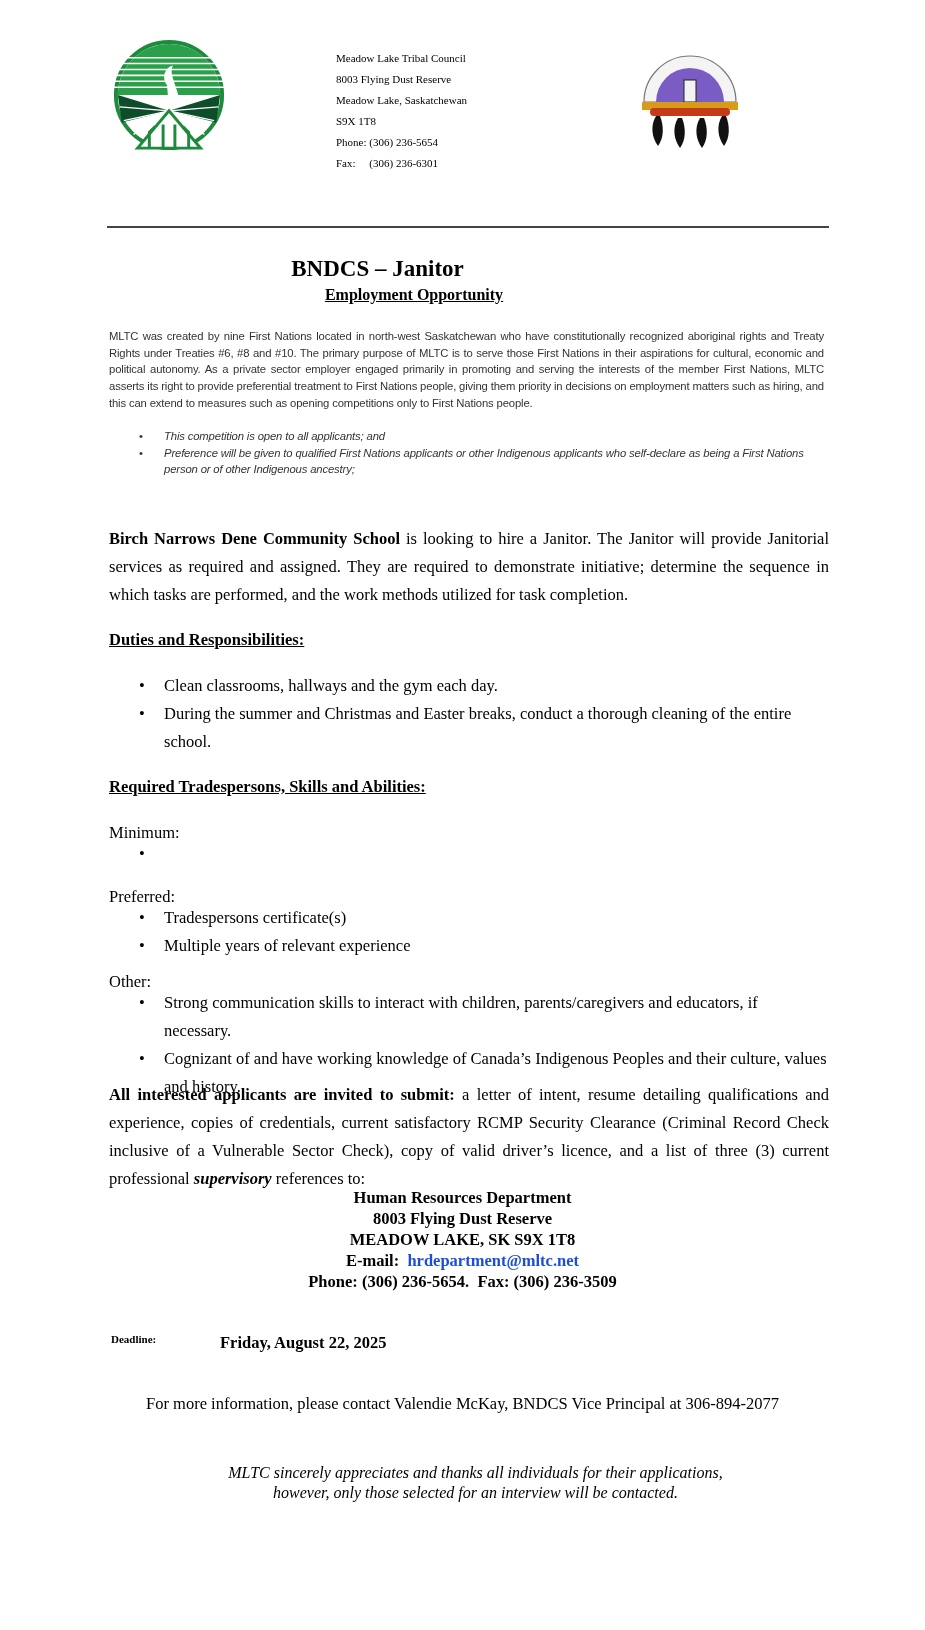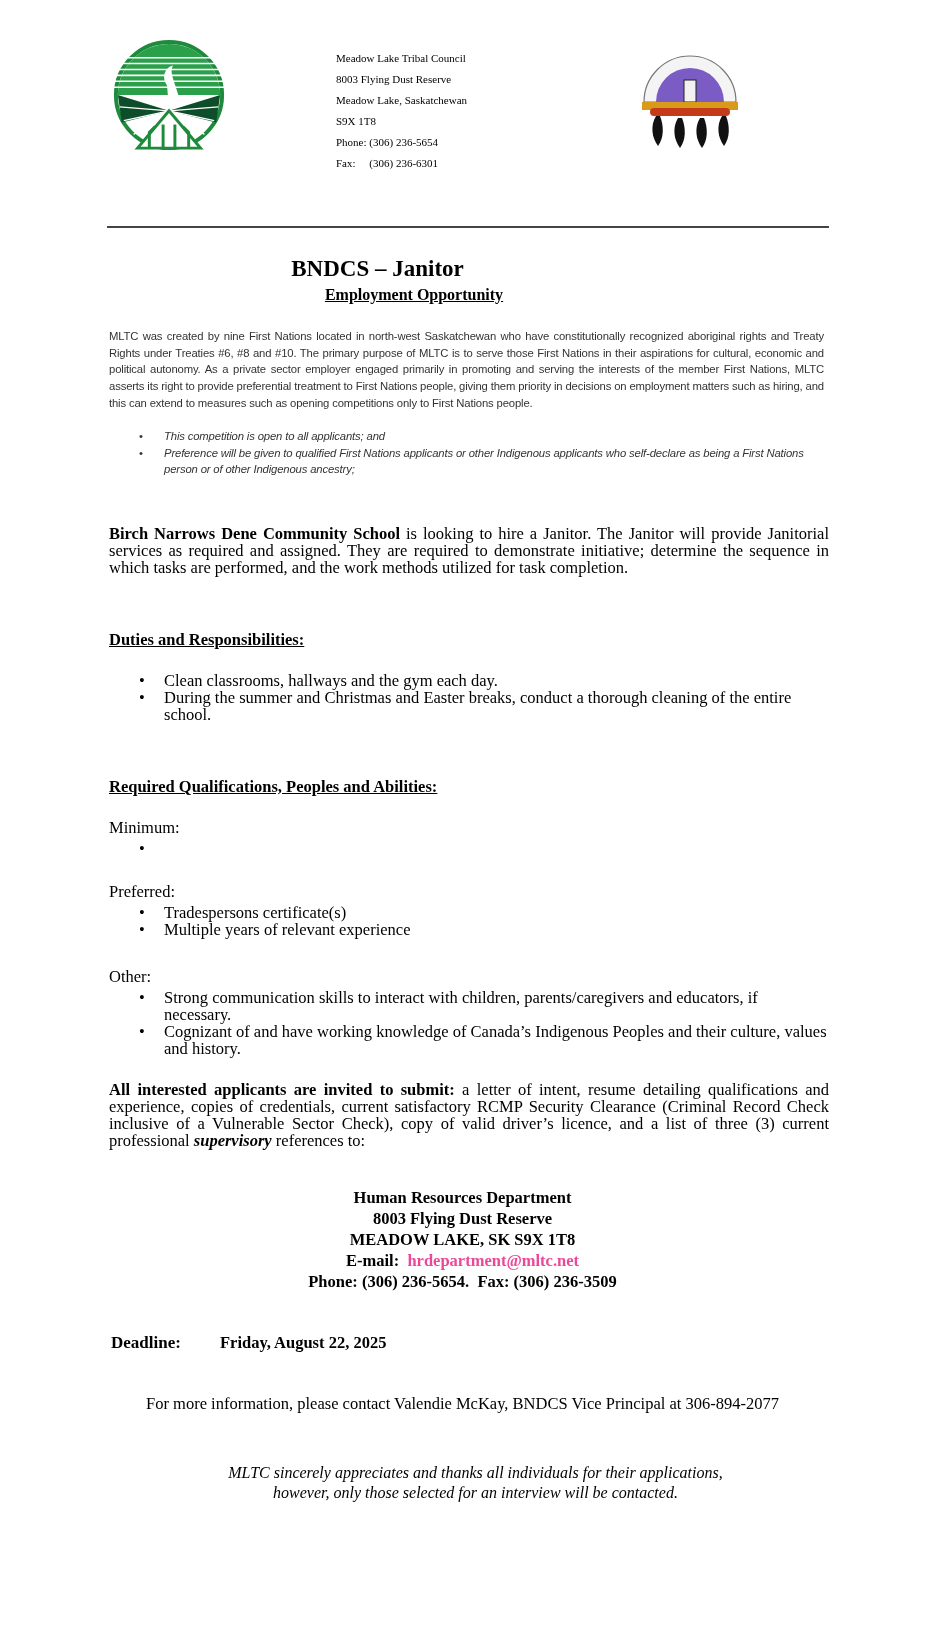--- a/index.html
+++ b/index.html
@@ -20,41 +20,41 @@
 
   
   #preamble { left: 109px; top: 328px; width: 715px; font-family: "Liberation Sans", "DejaVu Sans", sans-serif;
               font-size: 11.3px; line-height: 16.7px; color: #333; letter-spacing: -0.15px; text-align: justify; }
   #pre-bullets { left: 109px; top: 428px; width: 715px; font-family: "Liberation Sans", "DejaVu Sans", sans-serif;
                  font-style: italic; font-size: 11.3px; line-height: 16.7px; color: #333; letter-spacing: -0.15px; }
   .sb { position: relative; padding-left: 55px; }
   .sb .dot { position: absolute; left: 30px; top: 0; font-style: normal; }
 
   
-  .body { font-size: 16.5px; line-height: 17px; }
+  .body { font-size: 16.5px; line-height: 28px; }
   #intro { left: 109px; top: 525px; width: 720px; text-align: justify; }
   .heading { font-weight: bold; text-decoration: underline; font-size: 16.5px; }
   #duties-h { left: 109px; top: 630px; }
   .blist { width: 720px; }
   .bi { position: relative; padding-left: 55px; }
   .bi .dot { position: absolute; left: 30px; top: 0; }
   #duties { left: 109px; top: 672px; }
   #quals-h { left: 109px; top: 777px; }
   #min-l { left: 109px; top: 819px; }
   #min-list { left: 109px; top: 840px; }
   #pref-l { left: 109px; top: 883px; }
   #pref-list { left: 109px; top: 904px; }
   #other-l { left: 109px; top: 968px; }
   #other-list { left: 109px; top: 989px; width: 720px; }
 
   #submit { left: 109px; top: 1081px; width: 720px; text-align: justify; }
   #hr-block { left: 0; width: 925px; top: 1187px; text-align: center; font-weight: bold; font-size: 16.5px; line-height: 21px; }
-  #hr-block a { color: #ec4899; text-decoration: none; }
+  #hr-block a { color: #1d4ed8; text-decoration: none; }
 
-  #deadline { left: 111px; top: 1333px; font-weight: bold; font-size: 17px; }
+  #deadline { left: 111px; top: 1333px; font-weight: bold; font-size: 11px; }
   #deadline-val { left: 220px; top: 1333px; font-weight: bold; font-size: 16.5px; }
   #more-info { left: 0; width: 925px; top: 1394px; text-align: center; font-size: 16.5px; }
   #thanks { left: 0; width: 925px; top: 1463px; text-align: center; font-style: italic; font-size: 16px; line-height: 19.5px; padding-left: 13px; }
 </style>
 </head>
 <body>
 
 <svg id="logo-left" class="abs" viewBox="0 0 120 120">
   <circle cx="60" cy="58" r="54" fill="#ffffff" stroke="#1e8a3c" stroke-width="4"></circle>
   <path d="M8 58 A52 52 0 0 1 112 58 Z" fill="#2aa04a"></path>
@@ -120,21 +120,21 @@
 </div>
 
 <div id="intro" class="abs body"><b>Birch Narrows Dene Community School</b><span> is looking to hire a Janitor. The Janitor will provide Janitorial services as required and assigned. They are required to demonstrate initiative; determine the sequence in which tasks are performed, and the work methods utilized for task completion.</span></div>
 
 <div id="duties-h" class="abs heading">Duties and Responsibilities:</div>
 <div id="duties" class="abs body blist">
   <div class="bi"><span class="dot">•</span><span>Clean classrooms, hallways and the gym each day.</span></div>
   <div class="bi"><span class="dot">•</span><span>During the summer and Christmas and Easter breaks, conduct a thorough cleaning of the entire school.</span></div>
 </div>
 
-<div id="quals-h" class="abs heading">Required Qualifications, Peoples and Abilities:</div>
+<div id="quals-h" class="abs heading">Required Tradespersons, Skills and Abilities:</div>
 <div id="min-l" class="abs body">Minimum:</div>
 <div id="min-list" class="abs body blist">
   <div class="bi"><span class="dot">•</span></div>
 </div>
 <div id="pref-l" class="abs body">Preferred:</div>
 <div id="pref-list" class="abs body blist">
   <div class="bi"><span class="dot">•</span><span>Tradespersons certificate(s)</span></div>
   <div class="bi"><span class="dot">•</span><span>Multiple years of relevant experience</span></div>
 </div>
 <div id="other-l" class="abs body">Other:</div>

